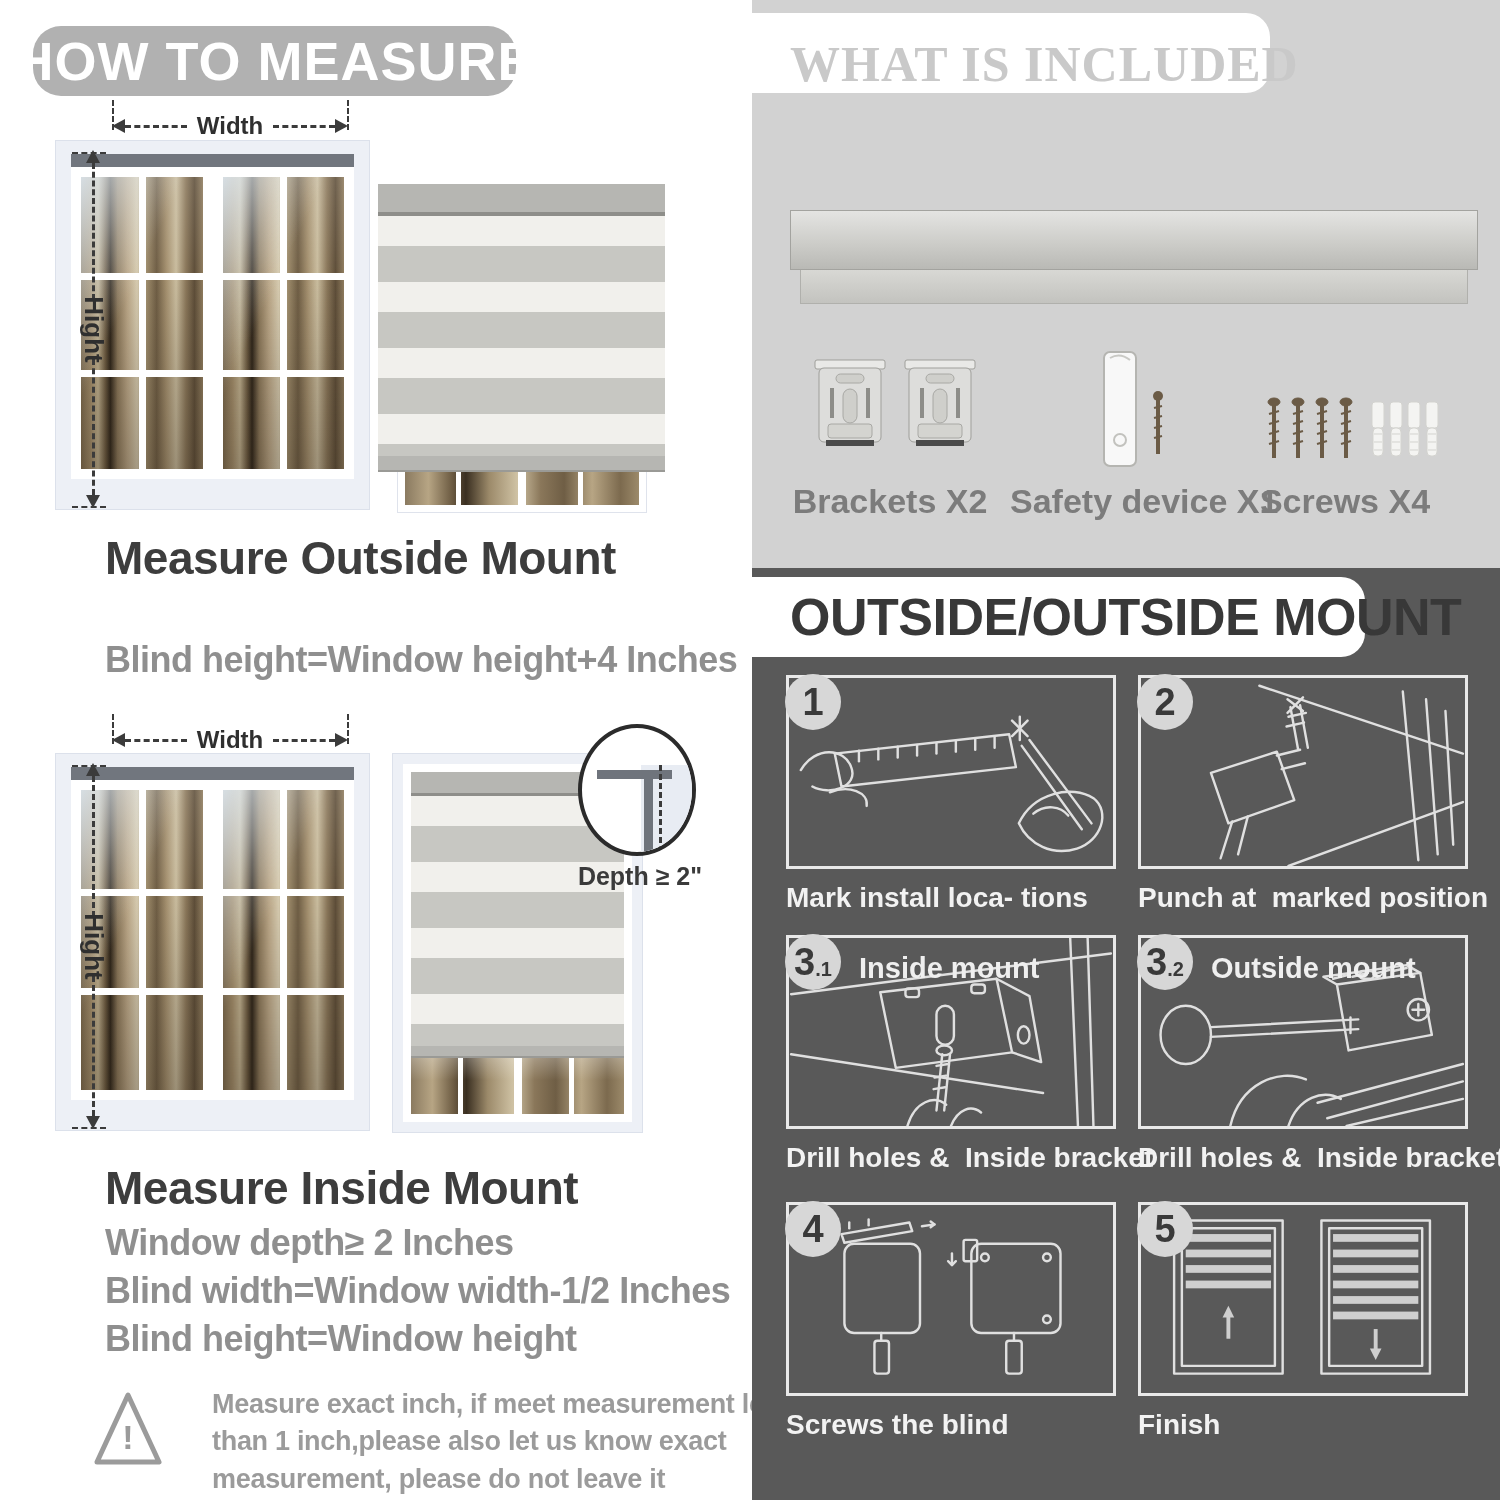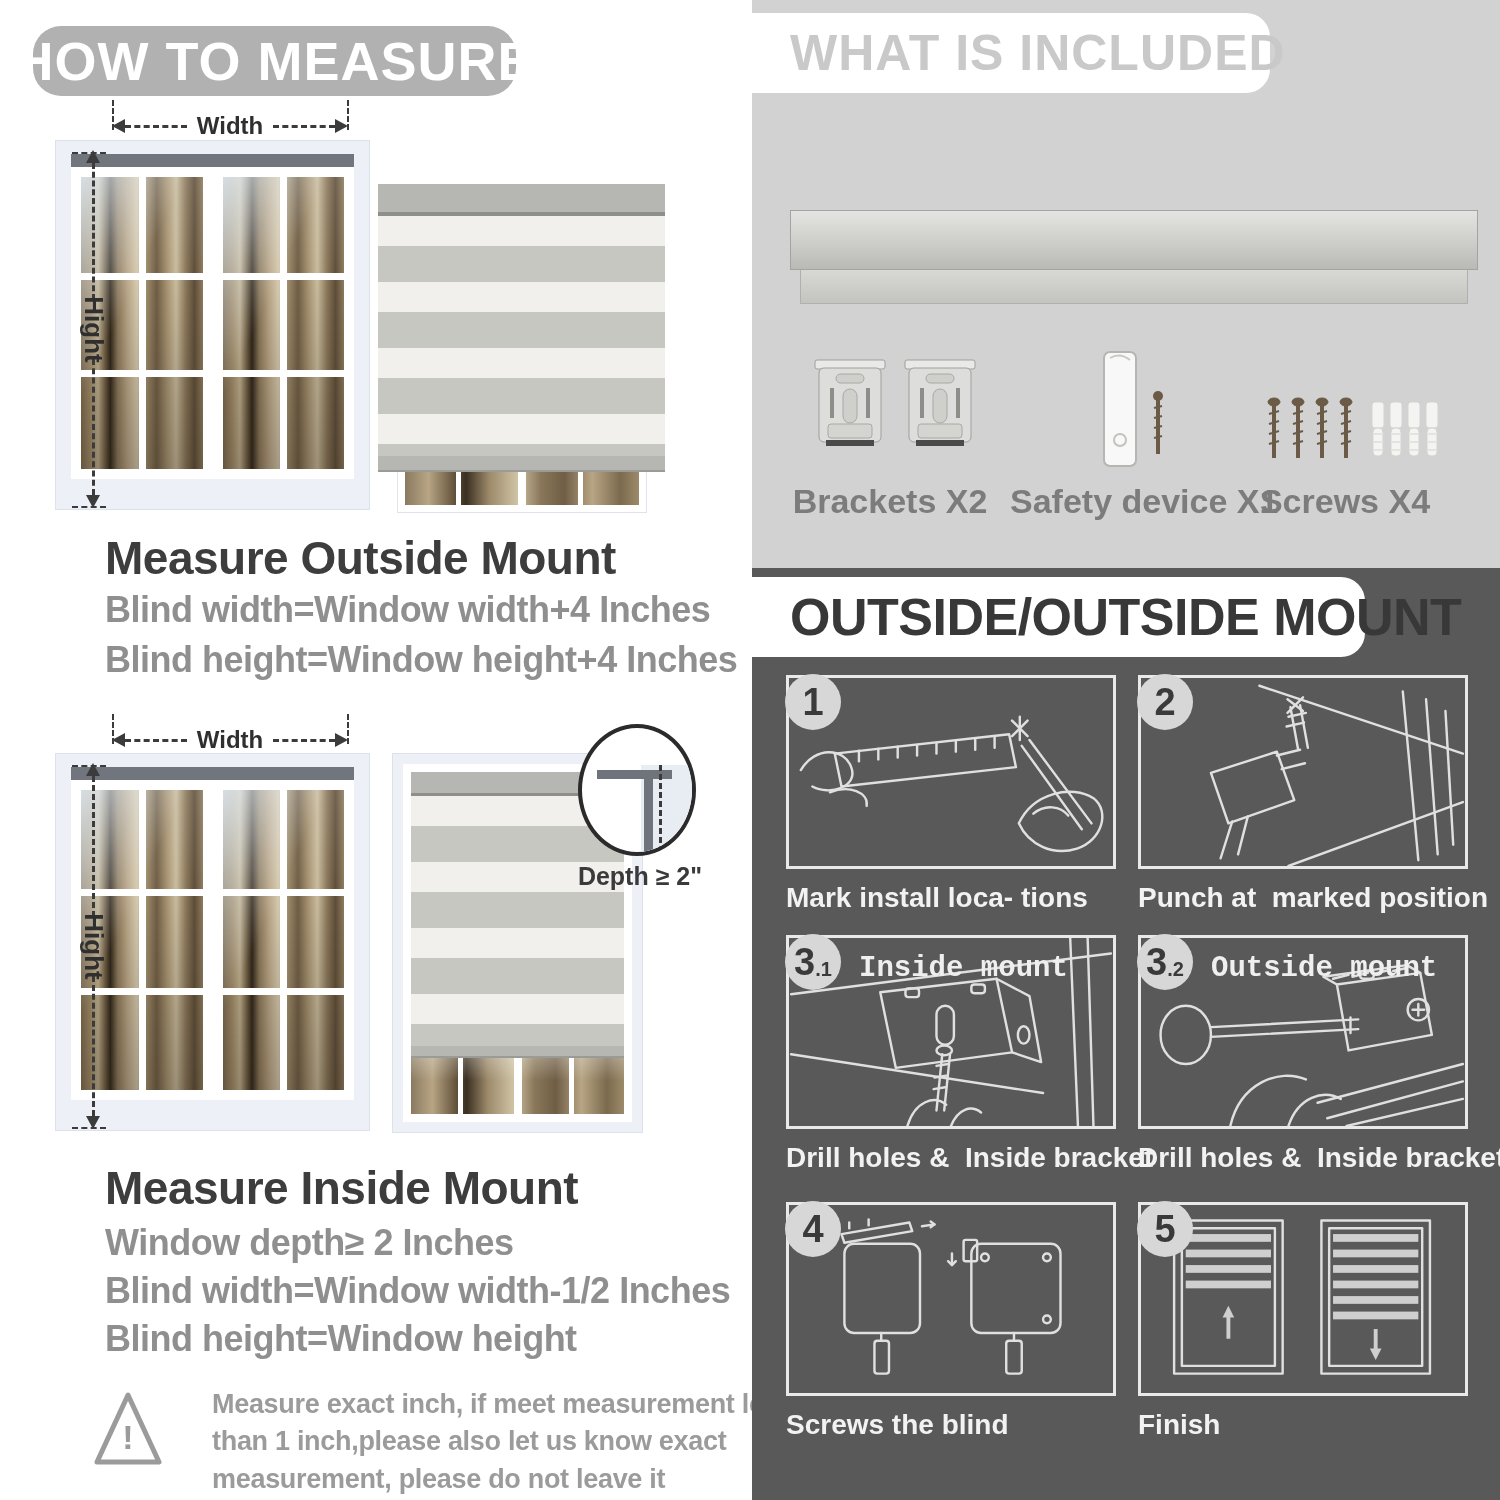--- a/index.html
+++ b/index.html
@@ -80,23 +80,23 @@
   .depth-lbl { font-size:25px; font-weight:700; color:#3a3a3a; text-align:center; white-space:nowrap; }
 
   .warn-line { font-size:27px; font-weight:600; color:#9b9b9b; white-space:nowrap; line-height:1.38; letter-spacing:-0.3px; }
 
   
   .panel-light { left:752px; top:0; width:748px; height:568px; background:var(--light-panel,#d2d2d2); }
   .panel-dark  { left:752px; top:568px; width:748px; height:932px; background:var(--dark-panel,#595959); }
 
   .hdr-right {
     left:752px; top:13px; width:518px; height:80px; background:#ffffff;
-    border-radius:0 24px 24px 0; display:flex; align-items:center;
+    border-radius:0 24px 24px 0; display:flex; align-items:flex-end;
     padding-left:38px; color:var(--hdr-text-light,#c9c9c9);
-    font-size:50px; font-weight:800; letter-spacing:1px; white-space:nowrap;
+    font-size:50px; font-weight:800; letter-spacing:1px; white-space:nowrap;font-family:Liberation Serif, serif;
   }
   .blind-name { left:752px; top:213px; width:748px; text-align:center;
     font-size:42px; font-weight:700; color:#8a8a8a; white-space:nowrap; }
 
   .rail-main { left:790px; top:210px; width:688px; height:60px;
     background:linear-gradient(180deg,#e4e4e2 0%,#cdcdc9 55%,#b9b9b5 100%);
     border:1px solid #a3a39f; }
   .rail-lip  { left:800px; top:270px; width:668px; height:34px;
     background:linear-gradient(180deg,#d8d8d4 0%,#c3c3bf 100%);
     border:1px solid #b0b0ac; border-top:none; }
@@ -110,21 +110,21 @@
     letter-spacing:-0.5px; white-space:nowrap;
   }
 
   .step-box { width:330px; height:194px; border:3px solid #e9e9e9; position:absolute; }
   .step-badge { position:absolute; top:-4px; left:-4px; width:56px; height:56px;
     border-radius:50%; background:#d7d7d7; color:#3a3a3a;
     display:flex; align-items:center; justify-content:center;
     font-size:38px; font-weight:800; z-index:2; }
   .step-badge .sub { font-size:20px; font-weight:800; margin-top:14px; }
   .step-inlabel { position:absolute; left:70px; top:14px; font-size:29px; font-weight:700;
-    color:#efefef; white-space:pre-wrap; z-index:2;font-family:Liberation Mono, monospace; }
+    color:#efefef; white-space:pre-wrap; z-index:2; }
   .step-caption { position:absolute; width:370px; font-size:28px; font-weight:700;
     color:#f2f2f2; white-space:pre-wrap; }
   .step-art { position:absolute; inset:0; width:100%; height:100%; }
   .lineart { stroke:#e0e0e0; stroke-width:2.5; fill:none; stroke-linecap:round; stroke-linejoin:round; }
 </style>
 </head>
 <body>
 
 <div id="canvas">
 
@@ -178,21 +178,20 @@
     <div class="mini-mull" style="left:74%;"></div>
   </div>
 
   <div class="abs" style="left:378px; top:184px; width:287px; z-index:2;">
     <div class="blind-head" style="height:32px;"></div>
     <div class="blind-body" style="height:240px;"></div>
     <div class="blind-rail" style="height:16px;"></div>
   </div>
 
   <div class="abs sec-title" style="left:105px; top:531px;">Measure Outside Mount</div>
-  <div class="abs sec-line" style="left:105px; top:589px;">Blind width=Window width+4 Inches</div>
   <div class="abs sec-line" style="left:105px; top:639px;">Blind height=Window height+4 Inches</div>
 
   <div class="abs dimh" style="left:112px; top:726px; width:236px;">
     <div class="arr-l"></div>
     <div class="dline"></div>
     <div class="dlbl">Width</div>
     <div class="dline"></div>
     <div class="arr-r"></div>
   </div>
   <div class="abs vtick" style="left:112px; top:714px;"></div>

